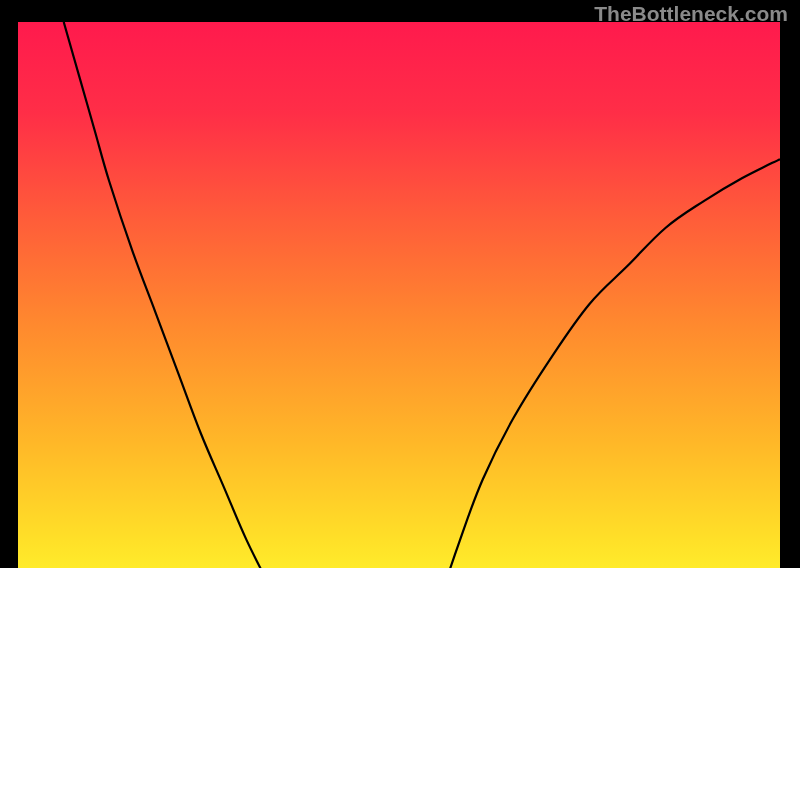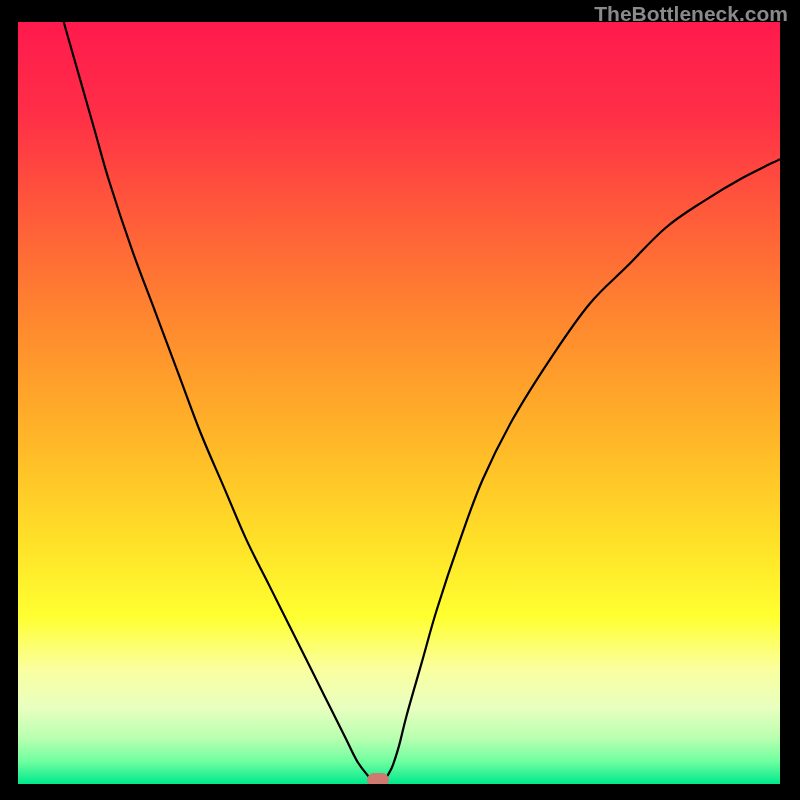--- a/index.html
+++ b/index.html
@@ -2,21 +2,21 @@
 <html><head>
 <meta charset="utf-8">
 <style>
   body {
     margin: 0;
     padding: 0;
     background: #fff;
   }
   .chart-container {
     width: 800px;
-    height: 800px;
+    height: 568px;
     position: relative;
     background: #000;
   }
   .plot-area {
     position: absolute;
     left: 18px;
     top: 22px;
     width: 762px;
     height: 762px;
     overflow: hidden;

